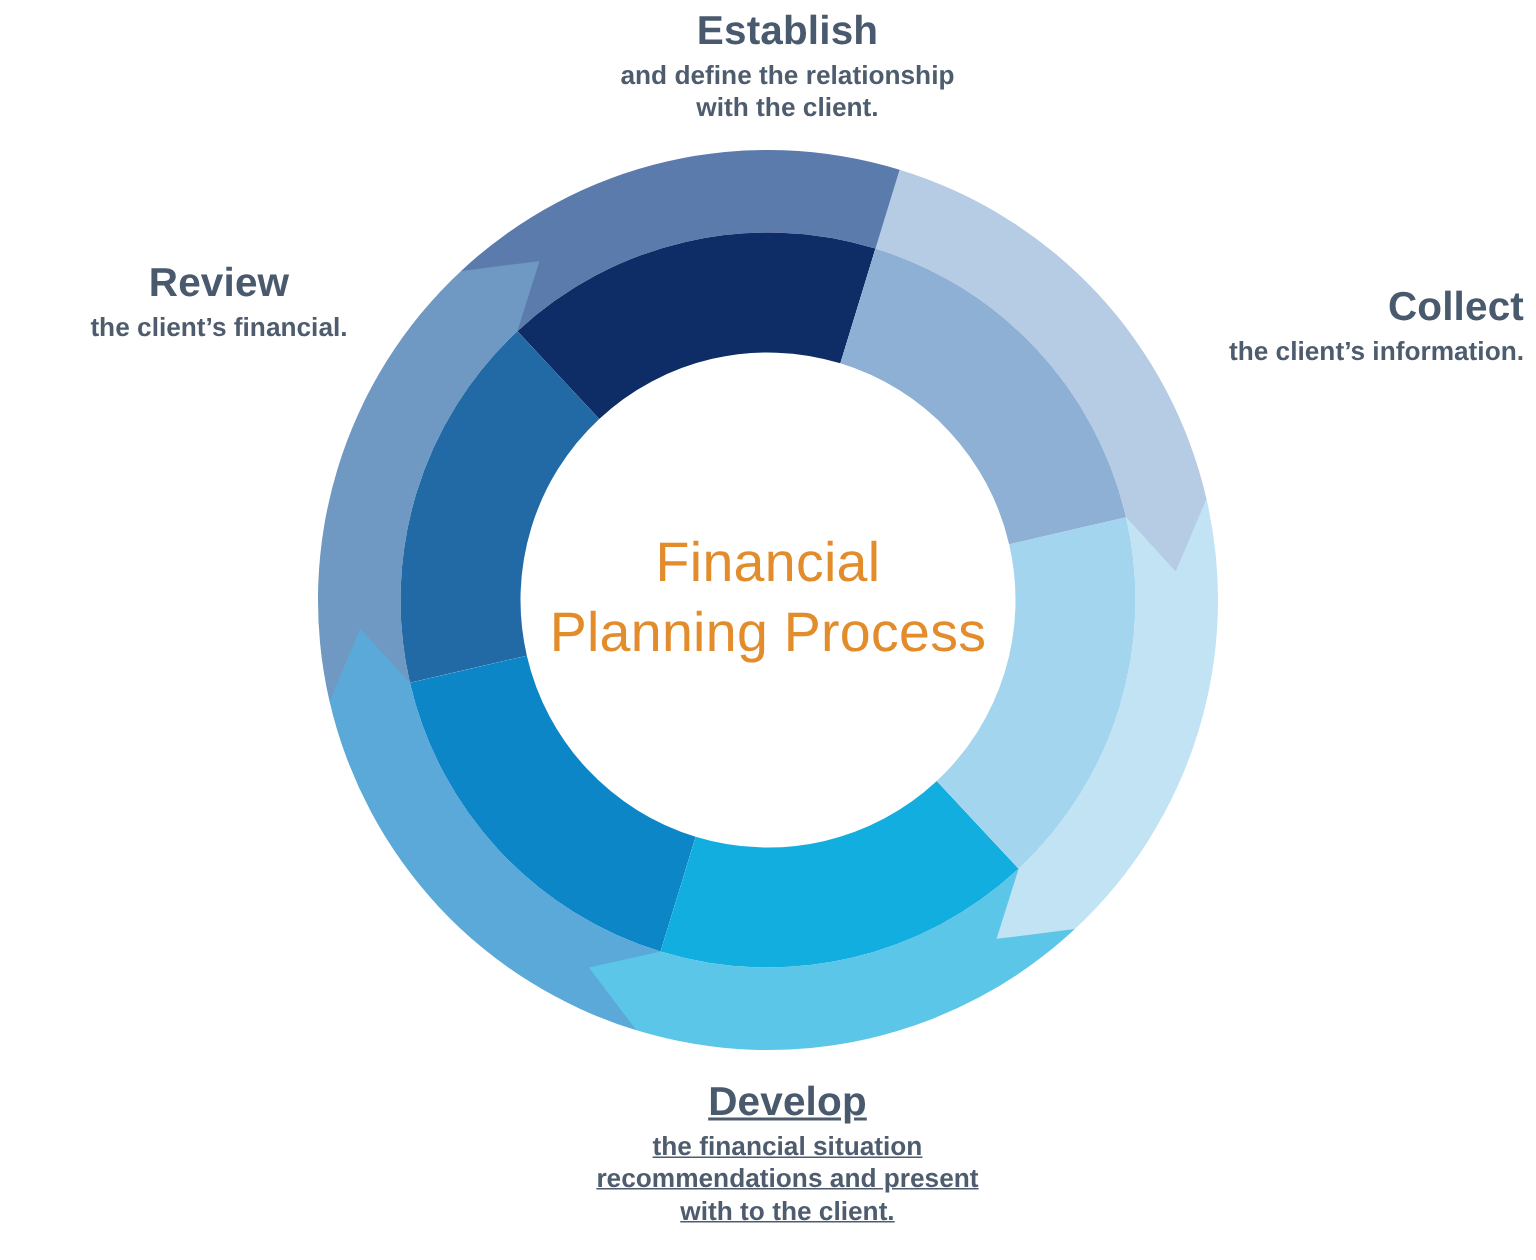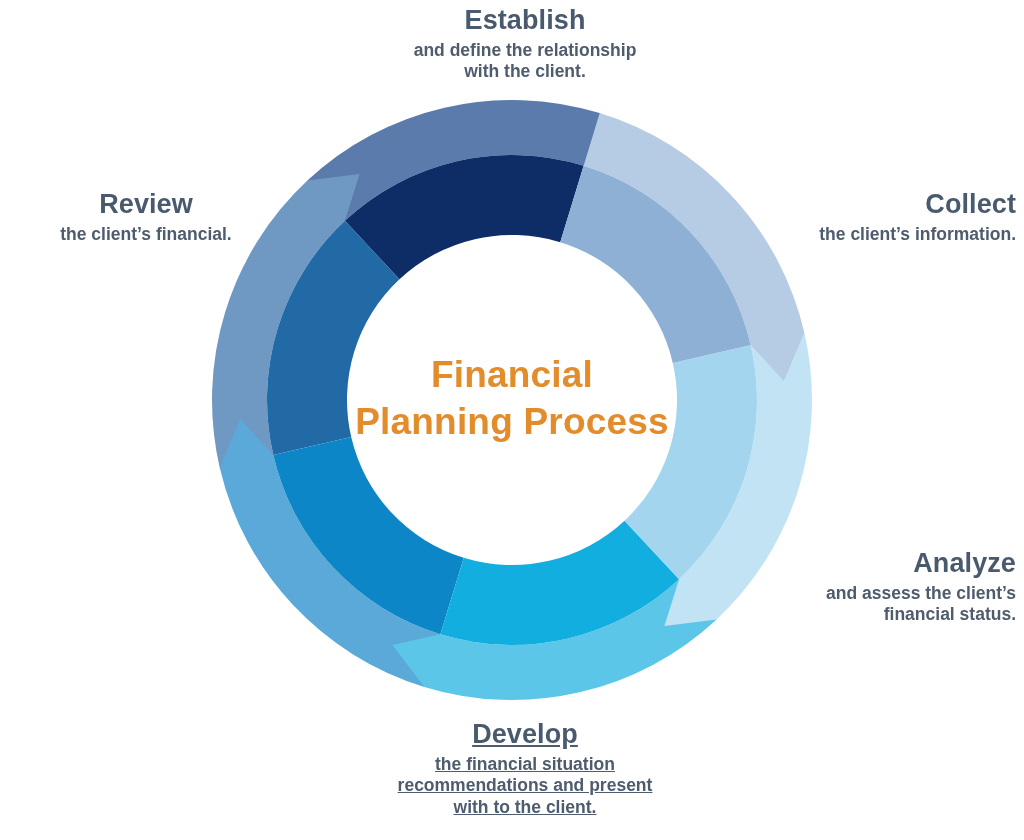--- a/index.html
+++ b/index.html
@@ -53,32 +53,32 @@
 
   .ca-center   { text-align: center; }
   .ca-right    { text-align: right; }
 
   
   #co-establish { left: 330px; top: 4px;   width: 390px; }
   #co-collect   { left: 700px; top: 188px; width: 316px; }
   #co-analyze   { left: 706px; top: 547px; width: 310px; }
   #co-develop   { left: 325px; top: 718px; width: 400px; text-decoration: underline; }
   #co-implement { left: 6px;   top: 543px; width: 280px; }
-  #co-review    { left: 16px;  top: 188px; width: 260px; }
+  #co-review    { left: 16px;  top: 172px; width: 260px; }
 
   
   #center-label {
     position: absolute;
     left: 322px;
     top: 352px;
     width: 380px;
     text-align: center;
     color: #e28c2c;
     font-size: 37px;
-    font-weight: 700;
+    font-weight: 400;
     line-height: 1.27;
     letter-spacing: .2px;
     pointer-events: none;
   }
   #center-label span { display: block; white-space: nowrap; }
 </style>
 </head>
 <body>
 
 <div id="stage">
@@ -115,27 +115,20 @@
   </div>
 
   <div class="callout ca-center" id="co-establish">
     <span class="ttl">Establish</span>
     <span class="sub">
       <span>and define the relationship</span>
       <span>with the client.</span>
     </span>
   </div>
 
-  <div class="callout ca-right" id="co-analyze">
-    <span class="ttl">Analyze</span>
-    <span class="sub">
-      <span>and assess the client’s</span>
-      <span>financial status.</span>
-    </span>
-  </div>
 
   <div class="callout ca-center" id="co-develop">
     <span class="ttl">Develop</span>
     <span class="sub">
       <span>the financial situation</span>
       <span>recommendations and present</span>
       <span>with to the client.</span>
     </span>
   </div>
 

